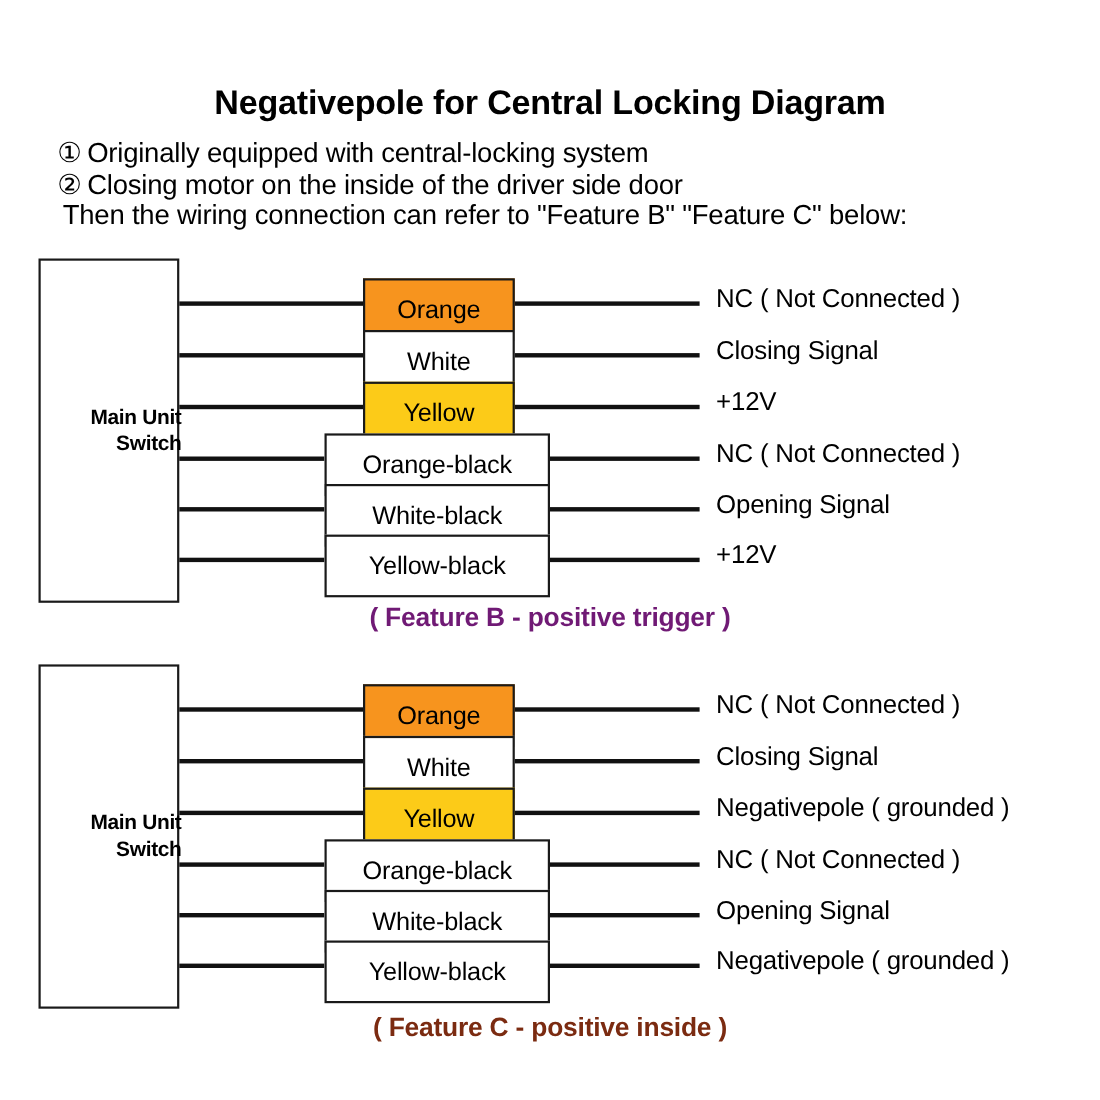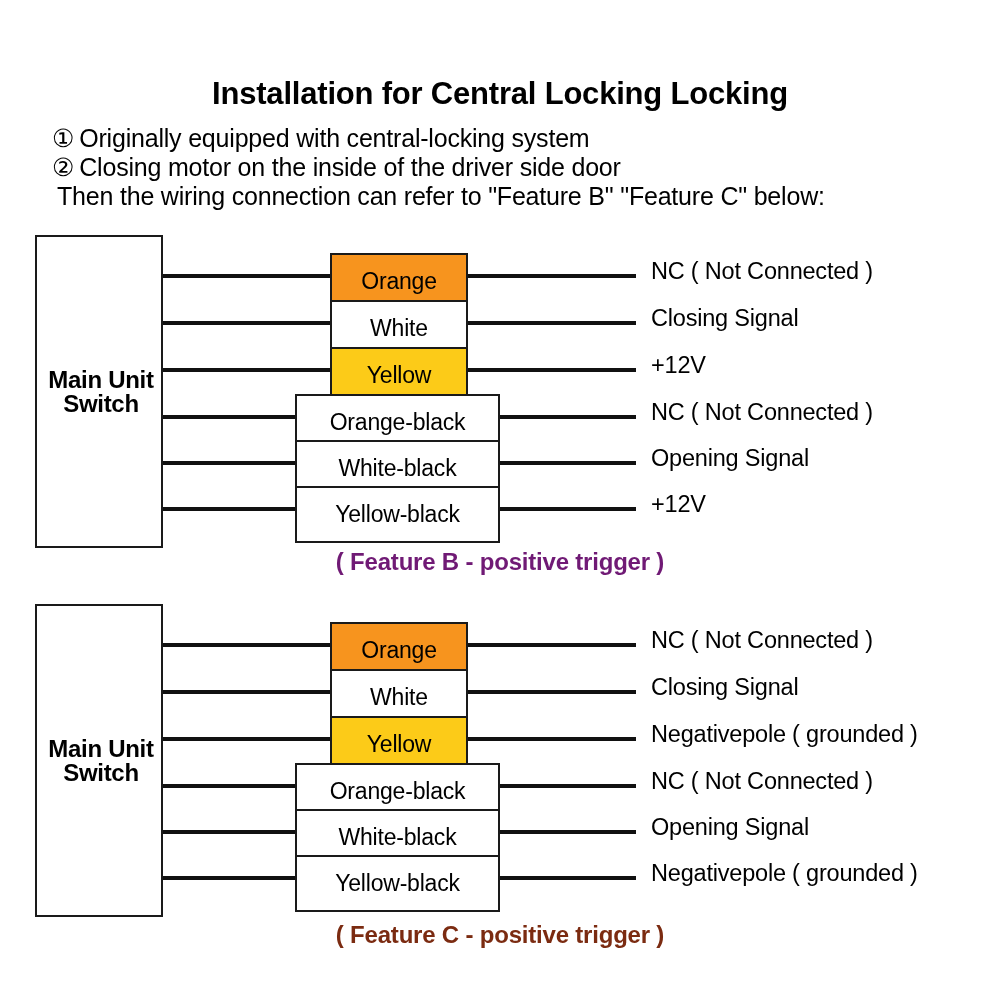--- a/index.html
+++ b/index.html
@@ -61,22 +61,22 @@
     height: 313px;
     border: 2px solid #1a1a1a;
     background: #ffffff;
     box-sizing: border-box;
   }
   .main-unit-label {
     position: absolute;
     left: 0;
     top: 131px;
     width: 128px;
-    text-align: center;
-    font-size: 24px;
+    text-align: right;
+    font-size: 19px;
     font-weight: bold;
     line-height: 24px;
     letter-spacing: -0.3px;
   }
 
   
   .wire-row {
     position: absolute;
     left: 0;
     width: 1000px;
@@ -127,21 +127,21 @@
     text-align: center;
     font-size: 24px;
     font-weight: bold;
     letter-spacing: -0.2px;
     white-space: nowrap;
   }
 </style>
 </head>
 <body>
 
-<div id="page-title">Installation for Central Locking Locking</div>
+<div id="page-title">Negativepole for Central Locking Diagram</div>
 
 <div class="intro-line" id="intro-line-1">
   <span class="circled-num">①</span><span>Originally equipped with central-locking system</span>
 </div>
 <div class="intro-line" id="intro-line-2">
   <span class="circled-num">②</span><span>Closing motor on the inside of the driver side door</span>
 </div>
 <div class="intro-line" id="intro-line-3">
   <span>Then the wiring connection can refer to "Feature B" "Feature C" below:</span>
 </div>
@@ -256,14 +256,14 @@
       </div>
       <div class="wire-row" style="top: 258px;">
         <div class="wire-left" style="left: 163px; width: 132px; background: rgb(17, 17, 17);"></div>
         <div class="wire-box" style="left: 295px; width: 205px; background: rgb(255, 255, 255); border-color: rgb(26, 26, 26);">
           <span>Yellow-black</span>
         </div>
         <div class="wire-right" style="left: 500px; width: 136px; background: rgb(17, 17, 17);"></div>
         <div class="signal-label">Negativepole ( grounded )</div>
       </div>
     </div>
-  <div class="feature-caption" style="top: 324px; color: rgb(123, 43, 17);">( Feature C - positive trigger )</div>
+  <div class="feature-caption" style="top: 324px; color: rgb(123, 43, 17);">( Feature C - positive inside )</div>
 </div>
 
 </body></html>

